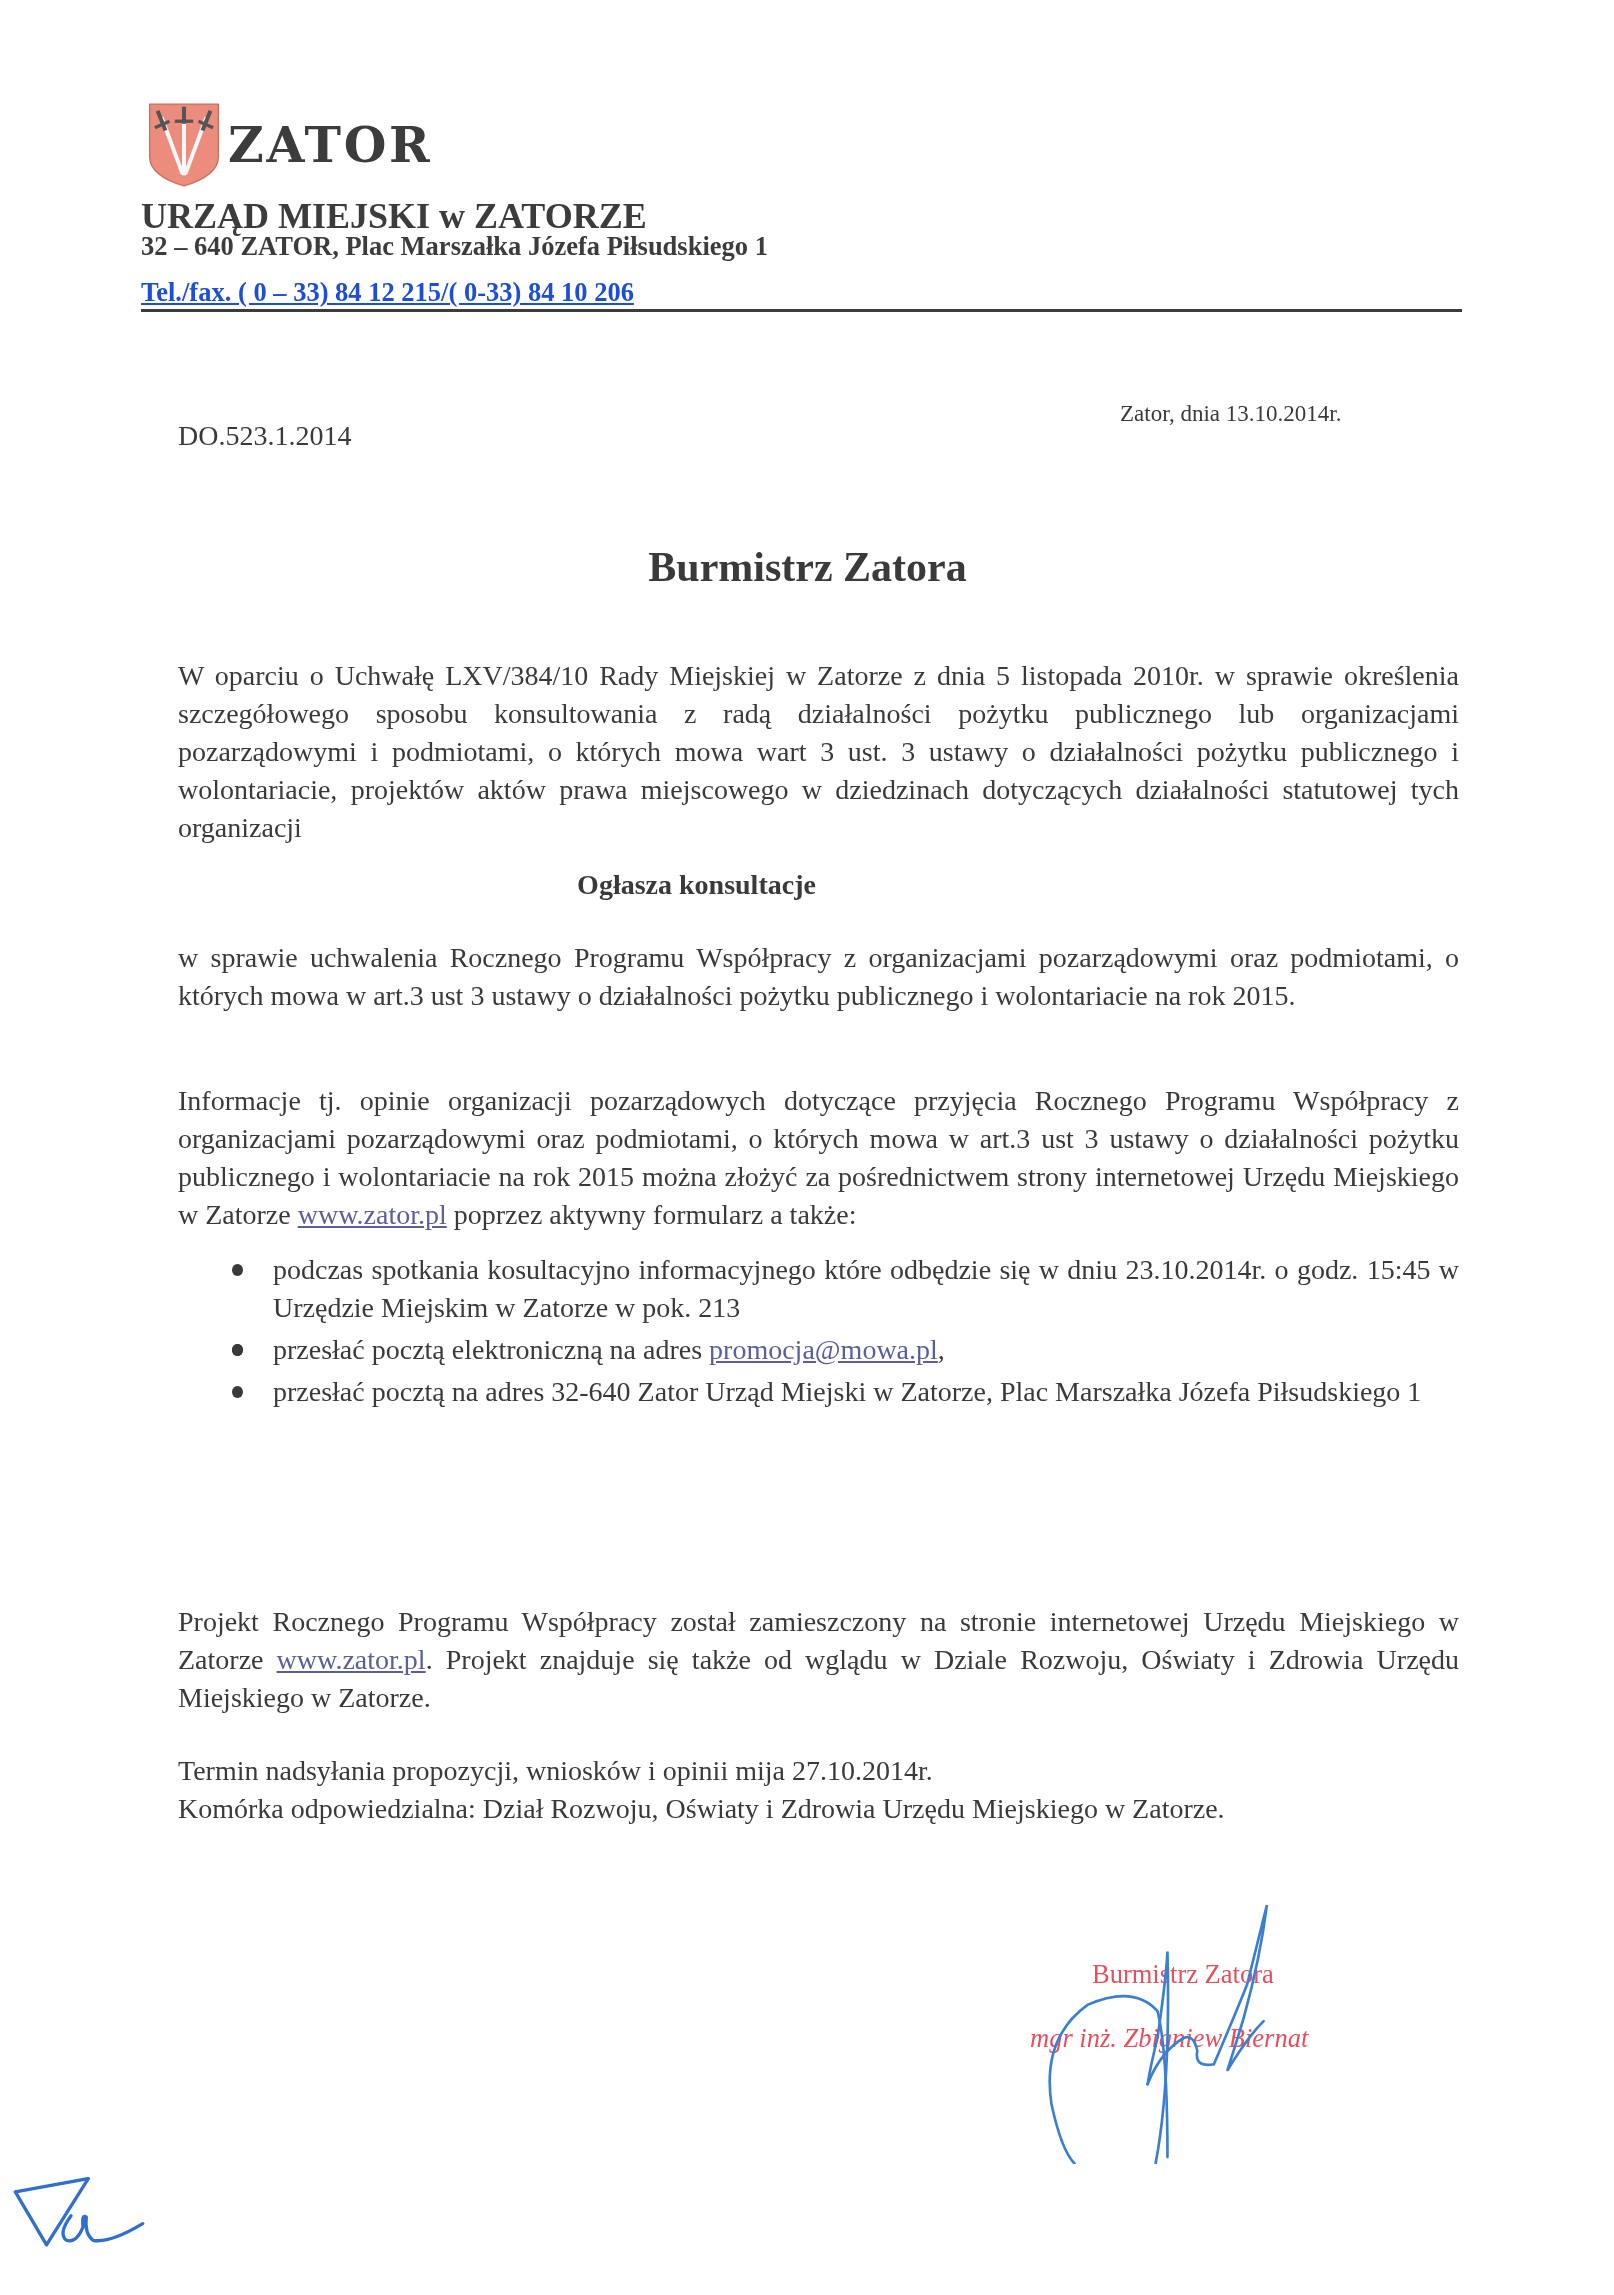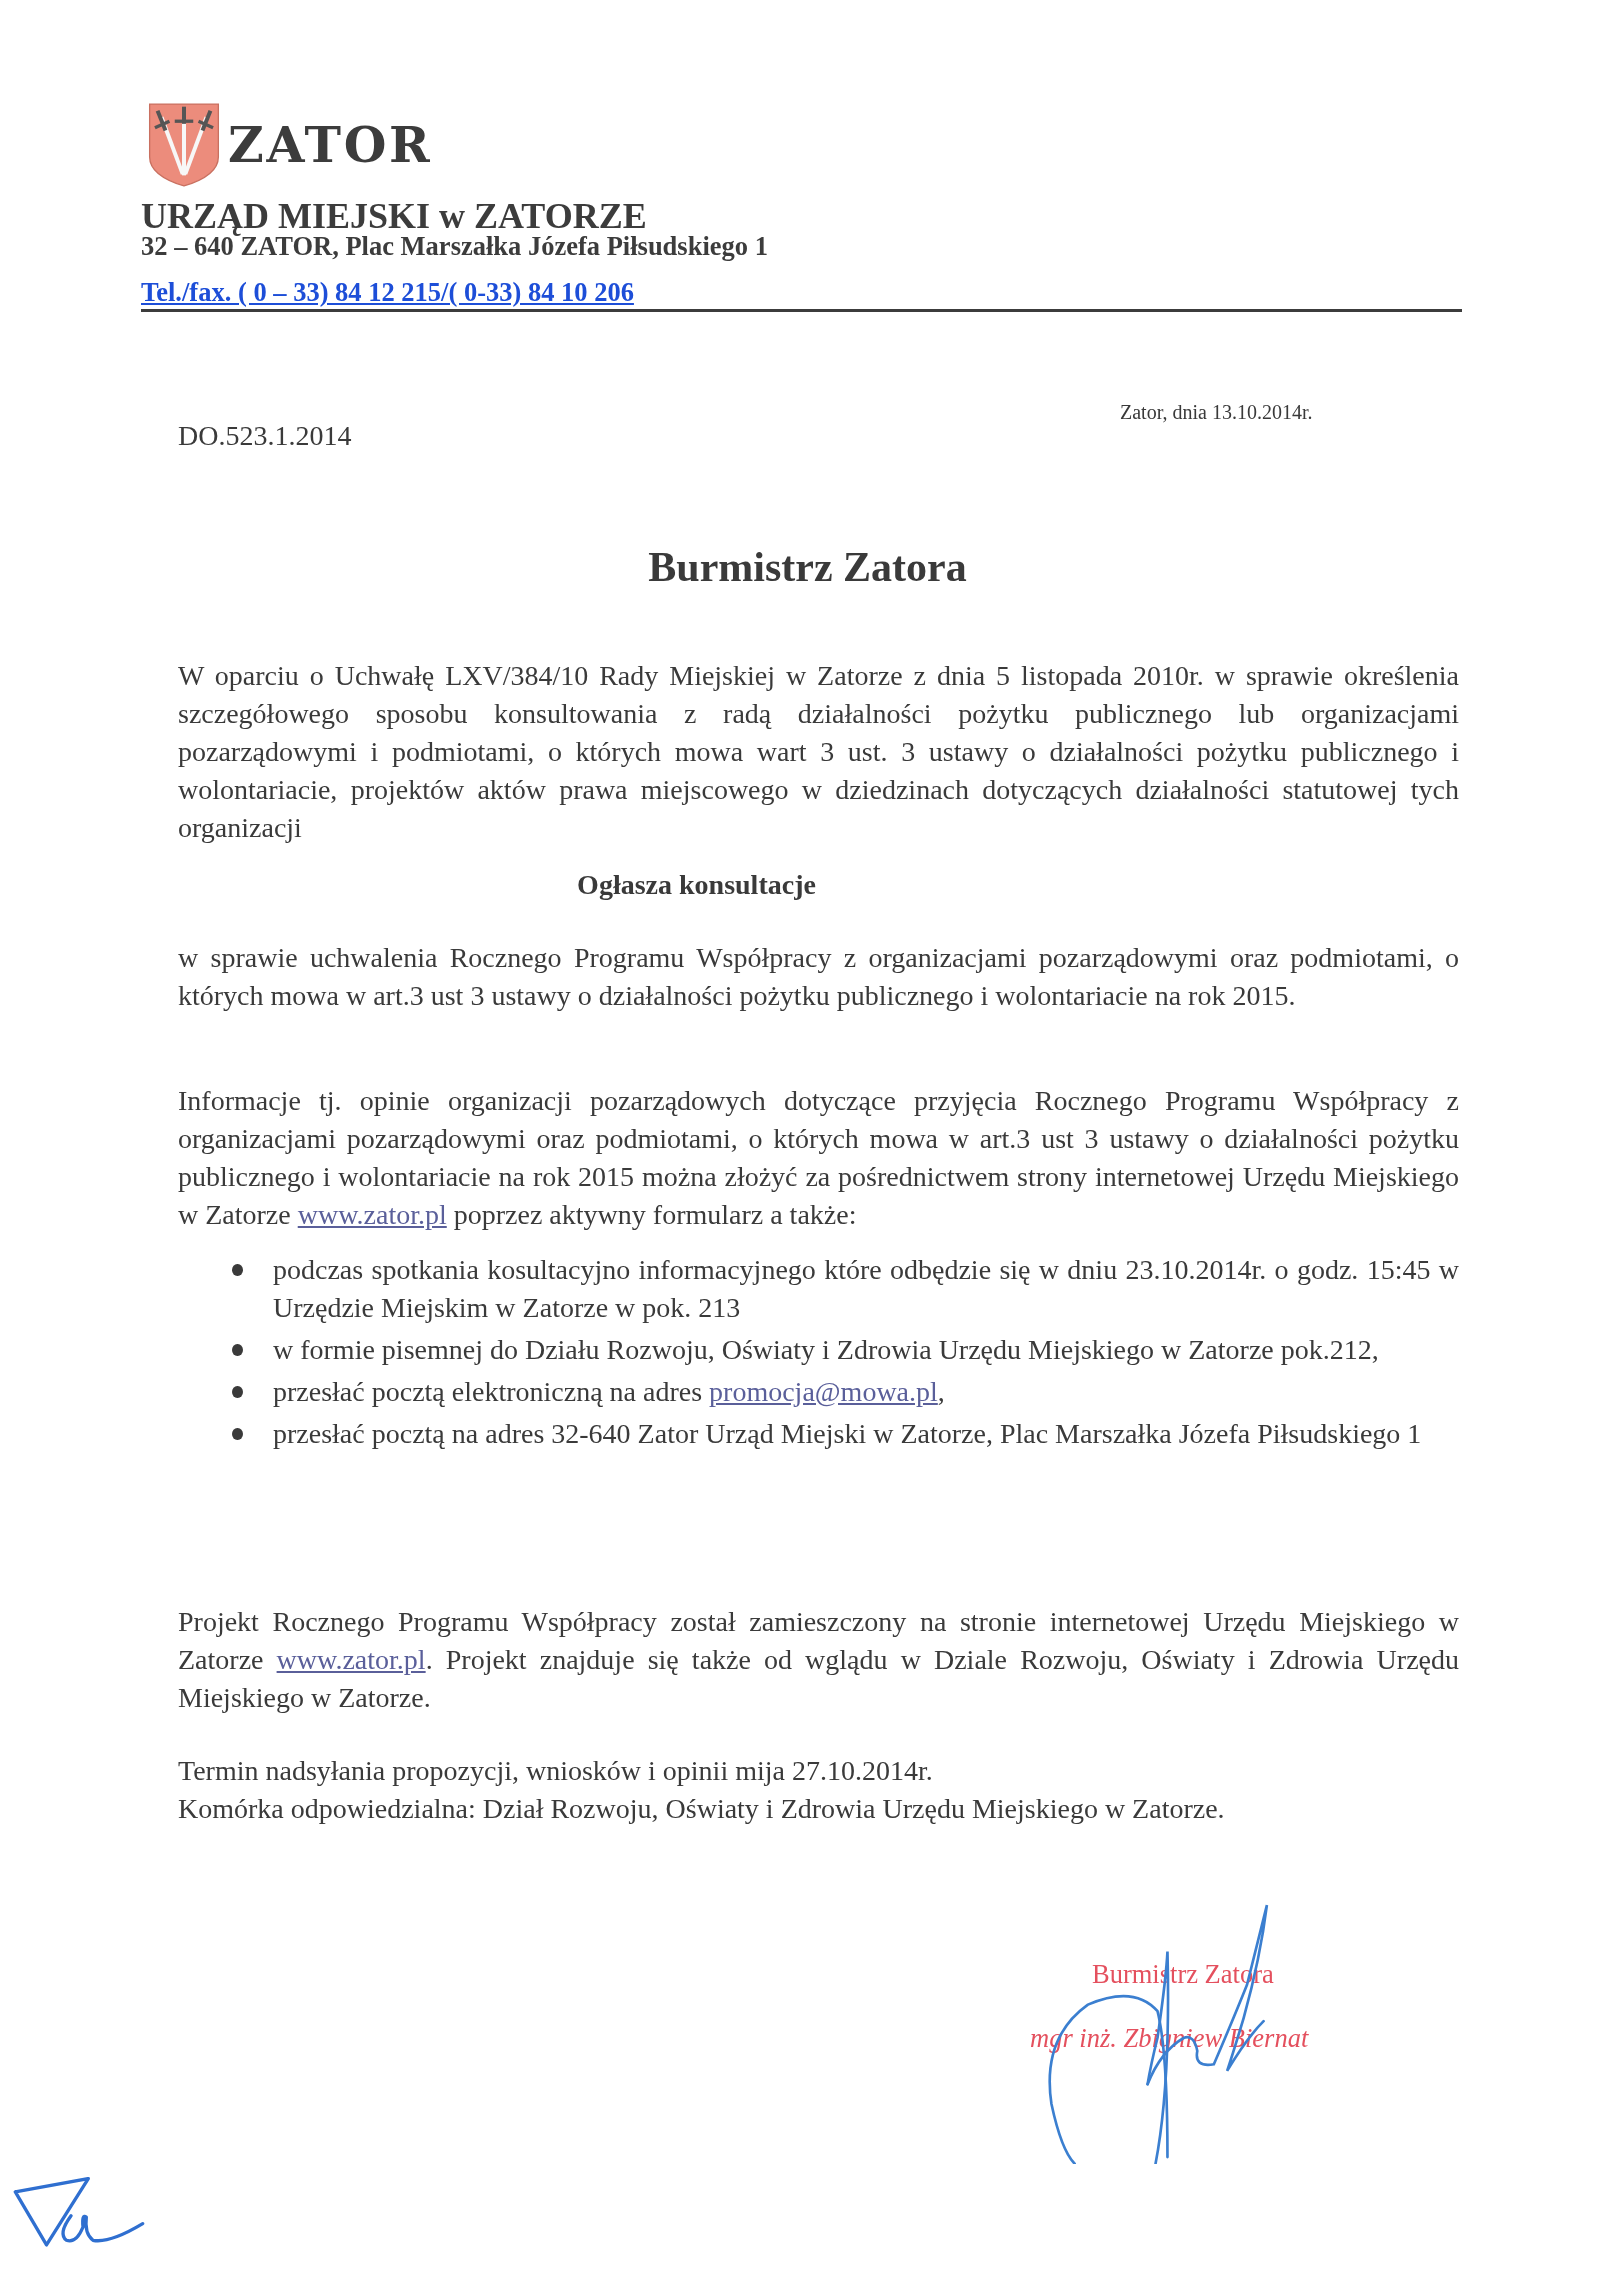--- a/index.html
+++ b/index.html
@@ -10,21 +10,21 @@
   }
   .abs { position: absolute; }
   
   .logo { left: 147px; top: 101px; width: 74px; height: 88px; }
   .brand { left: 228px; top: 121px; font-family: "DejaVu Serif", serif; font-weight: bold; font-size: 49px; letter-spacing: 2.7px; color: #3c3c3c; line-height: 1; }
   .office { left: 141px; top: 198px; font-size: 36px; font-weight: bold; color: #3c3c3c; line-height: 1; white-space: nowrap; }
   .addr { left: 141px; top: 233px; font-size: 26.5px; font-weight: bold; color: #3c3c3c; line-height: 1; white-space: nowrap; }
   .tel { left: 141px; top: 279px; font-size: 26.5px; font-weight: bold; color: #1d4ed8; line-height: 1; white-space: nowrap; text-decoration: underline; }
   .rule { left: 141px; top: 309px; width: 1321px; height: 2.7px; background: #3c3c3c; }
 
-  .date { left: 1120px; top: 401px; font-size: 20px; white-space: nowrap; }
+  .date { left: 1120px; top: 401px; font-size: 23px; white-space: nowrap; }
   .ref { left: 178px; top: 420px; font-size: 28px; white-space: nowrap; }
   .title { left: 0; width: 1615px; top: 543px; text-align: center; font-size: 42px; font-weight: bold; }
 
   .para {
     left: 178px; width: 1281px; font-size: 28px; line-height: 38px; text-align: justify;
     text-align-last: left;
   }
   .p1 { top: 657px; }
   .subhead { left: 0; width: 1393px; top: 869px; text-align: center; font-size: 28px; font-weight: bold; }
   .p2 { top: 939px; }
@@ -70,21 +70,21 @@
 <div class="abs title">Burmistrz Zatora</div>
 
 <div class="abs para p1">W oparciu o Uchwałę LXV/384/10 Rady Miejskiej w Zatorze z dnia 5 listopada 2010r. w sprawie określenia szczegółowego sposobu konsultowania z radą działalności pożytku publicznego lub organizacjami pozarządowymi i podmiotami, o których mowa wart 3 ust. 3 ustawy o działalności pożytku publicznego i wolontariacie, projektów aktów prawa miejscowego w dziedzinach dotyczących działalności statutowej tych organizacji</div>
 <div class="abs subhead">Ogłasza konsultacje</div>
 <div class="abs para p2">w sprawie uchwalenia Rocznego Programu Współpracy z organizacjami pozarządowymi oraz podmiotami, o których mowa w art.3 ust 3 ustawy o działalności pożytku publicznego i wolontariacie na rok 2015.</div>
 
 <div class="abs para p3"><span>Informacje tj. opinie organizacji pozarządowych dotyczące przyjęcia Rocznego Programu Współpracy z organizacjami pozarządowymi oraz podmiotami, o których mowa w art.3 ust 3 ustawy o działalności pożytku publicznego i wolontariacie na rok 2015 można złożyć za pośrednictwem strony internetowej Urzędu Miejskiego w Zatorze </span><a class="link">www.zator.pl</a><span> poprzez aktywny formularz a także:</span></div>
 
 <ul class="abs bullets">
   <li><span class="dot"></span><span>podczas spotkania kosultacyjno informacyjnego które odbędzie się w dniu 23.10.2014r. o godz. 15:45 w Urzędzie Miejskim w Zatorze w pok. 213</span></li>
-  <li><span class="dot"></span><span>w formie pisemnej do Działu Rozwoju, Oświaty i Zdrowia Urzędu Miejskiego w Zatorze pok.212,</span></li>
+  <li><span class="dot"></span></li>
   <li><span class="dot"></span><span>przesłać pocztą elektroniczną na adres </span><a class="link">promocja@mowa.pl</a><span>,</span></li>
   <li><span class="dot"></span><span>przesłać pocztą na adres 32-640 Zator Urząd Miejski w Zatorze, Plac Marszałka Józefa Piłsudskiego 1</span></li>
 </ul>
 
 <div class="abs para p4"><span>Projekt Rocznego Programu Współpracy został zamieszczony na stronie internetowej Urzędu Miejskiego w Zatorze </span><a class="link">www.zator.pl</a><span>. Projekt znajduje się także od wglądu w Dziale Rozwoju, Oświaty i Zdrowia Urzędu Miejskiego w Zatorze.</span></div>
 
 <div class="abs para p5">
   <div>Termin nadsyłania propozycji, wniosków i opinii mija 27.10.2014r.</div>
   <div>Komórka odpowiedzialna: Dział Rozwoju, Oświaty i Zdrowia Urzędu Miejskiego w Zatorze.</div>
 </div>

